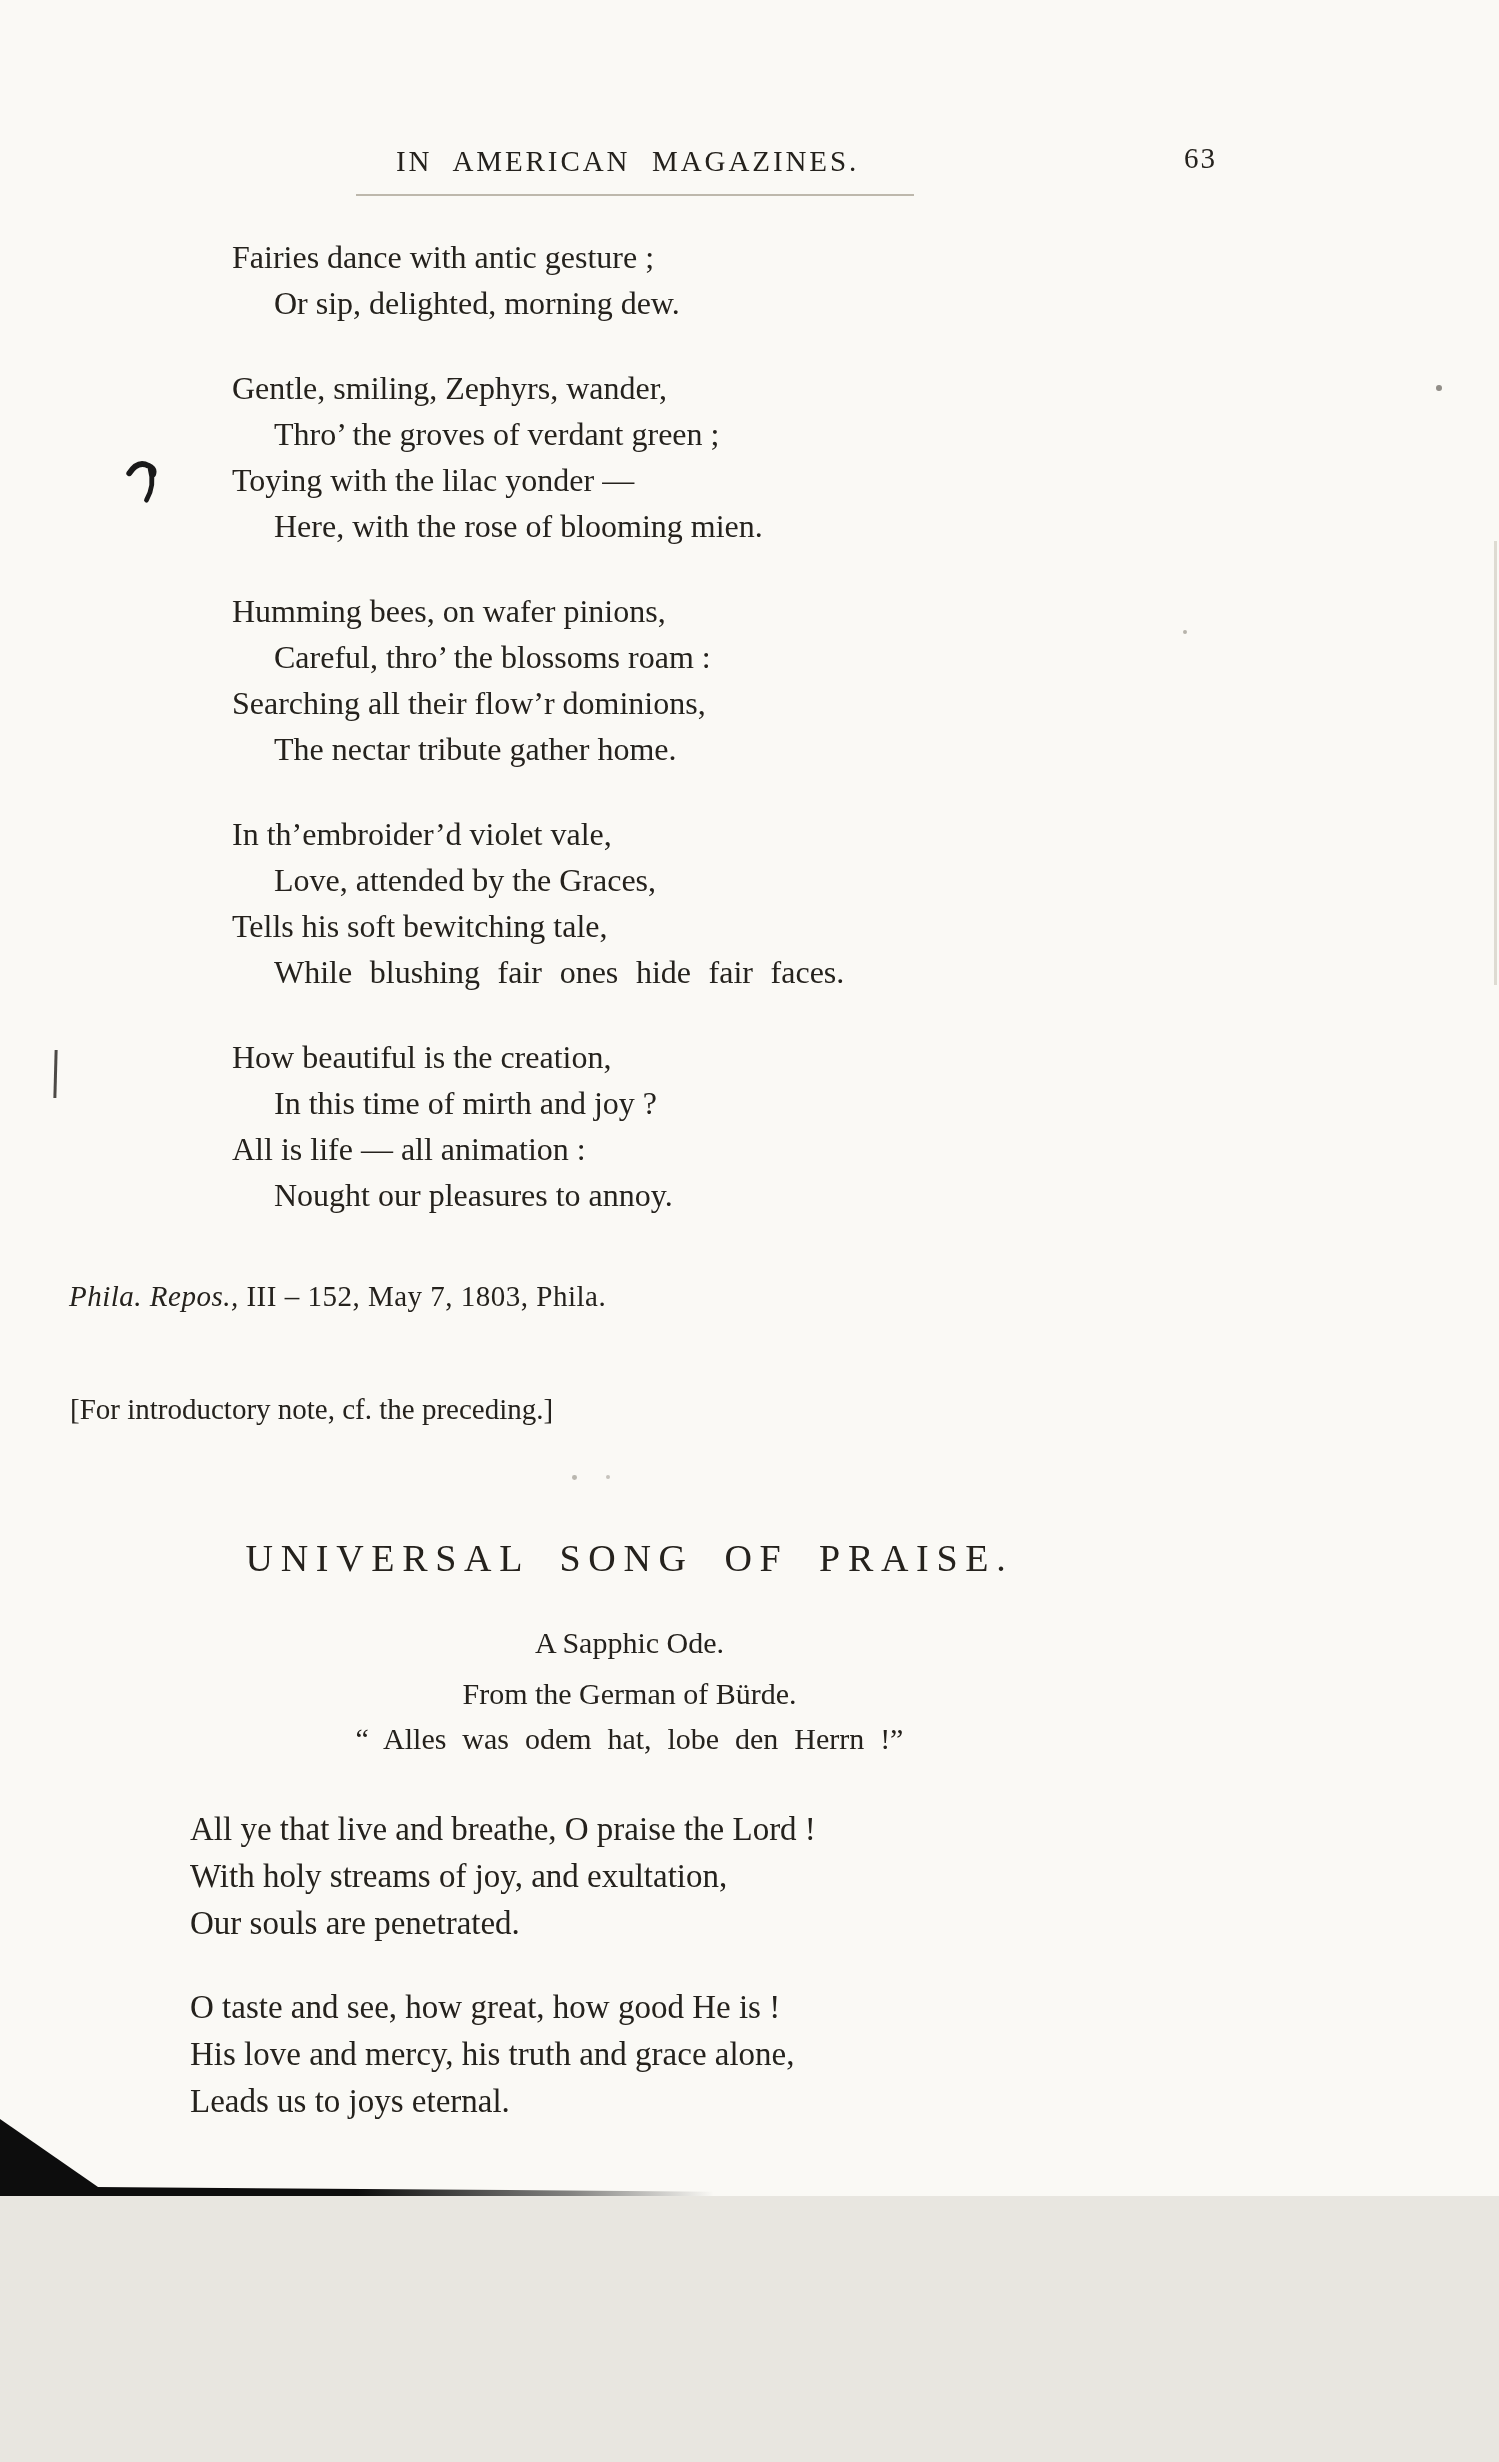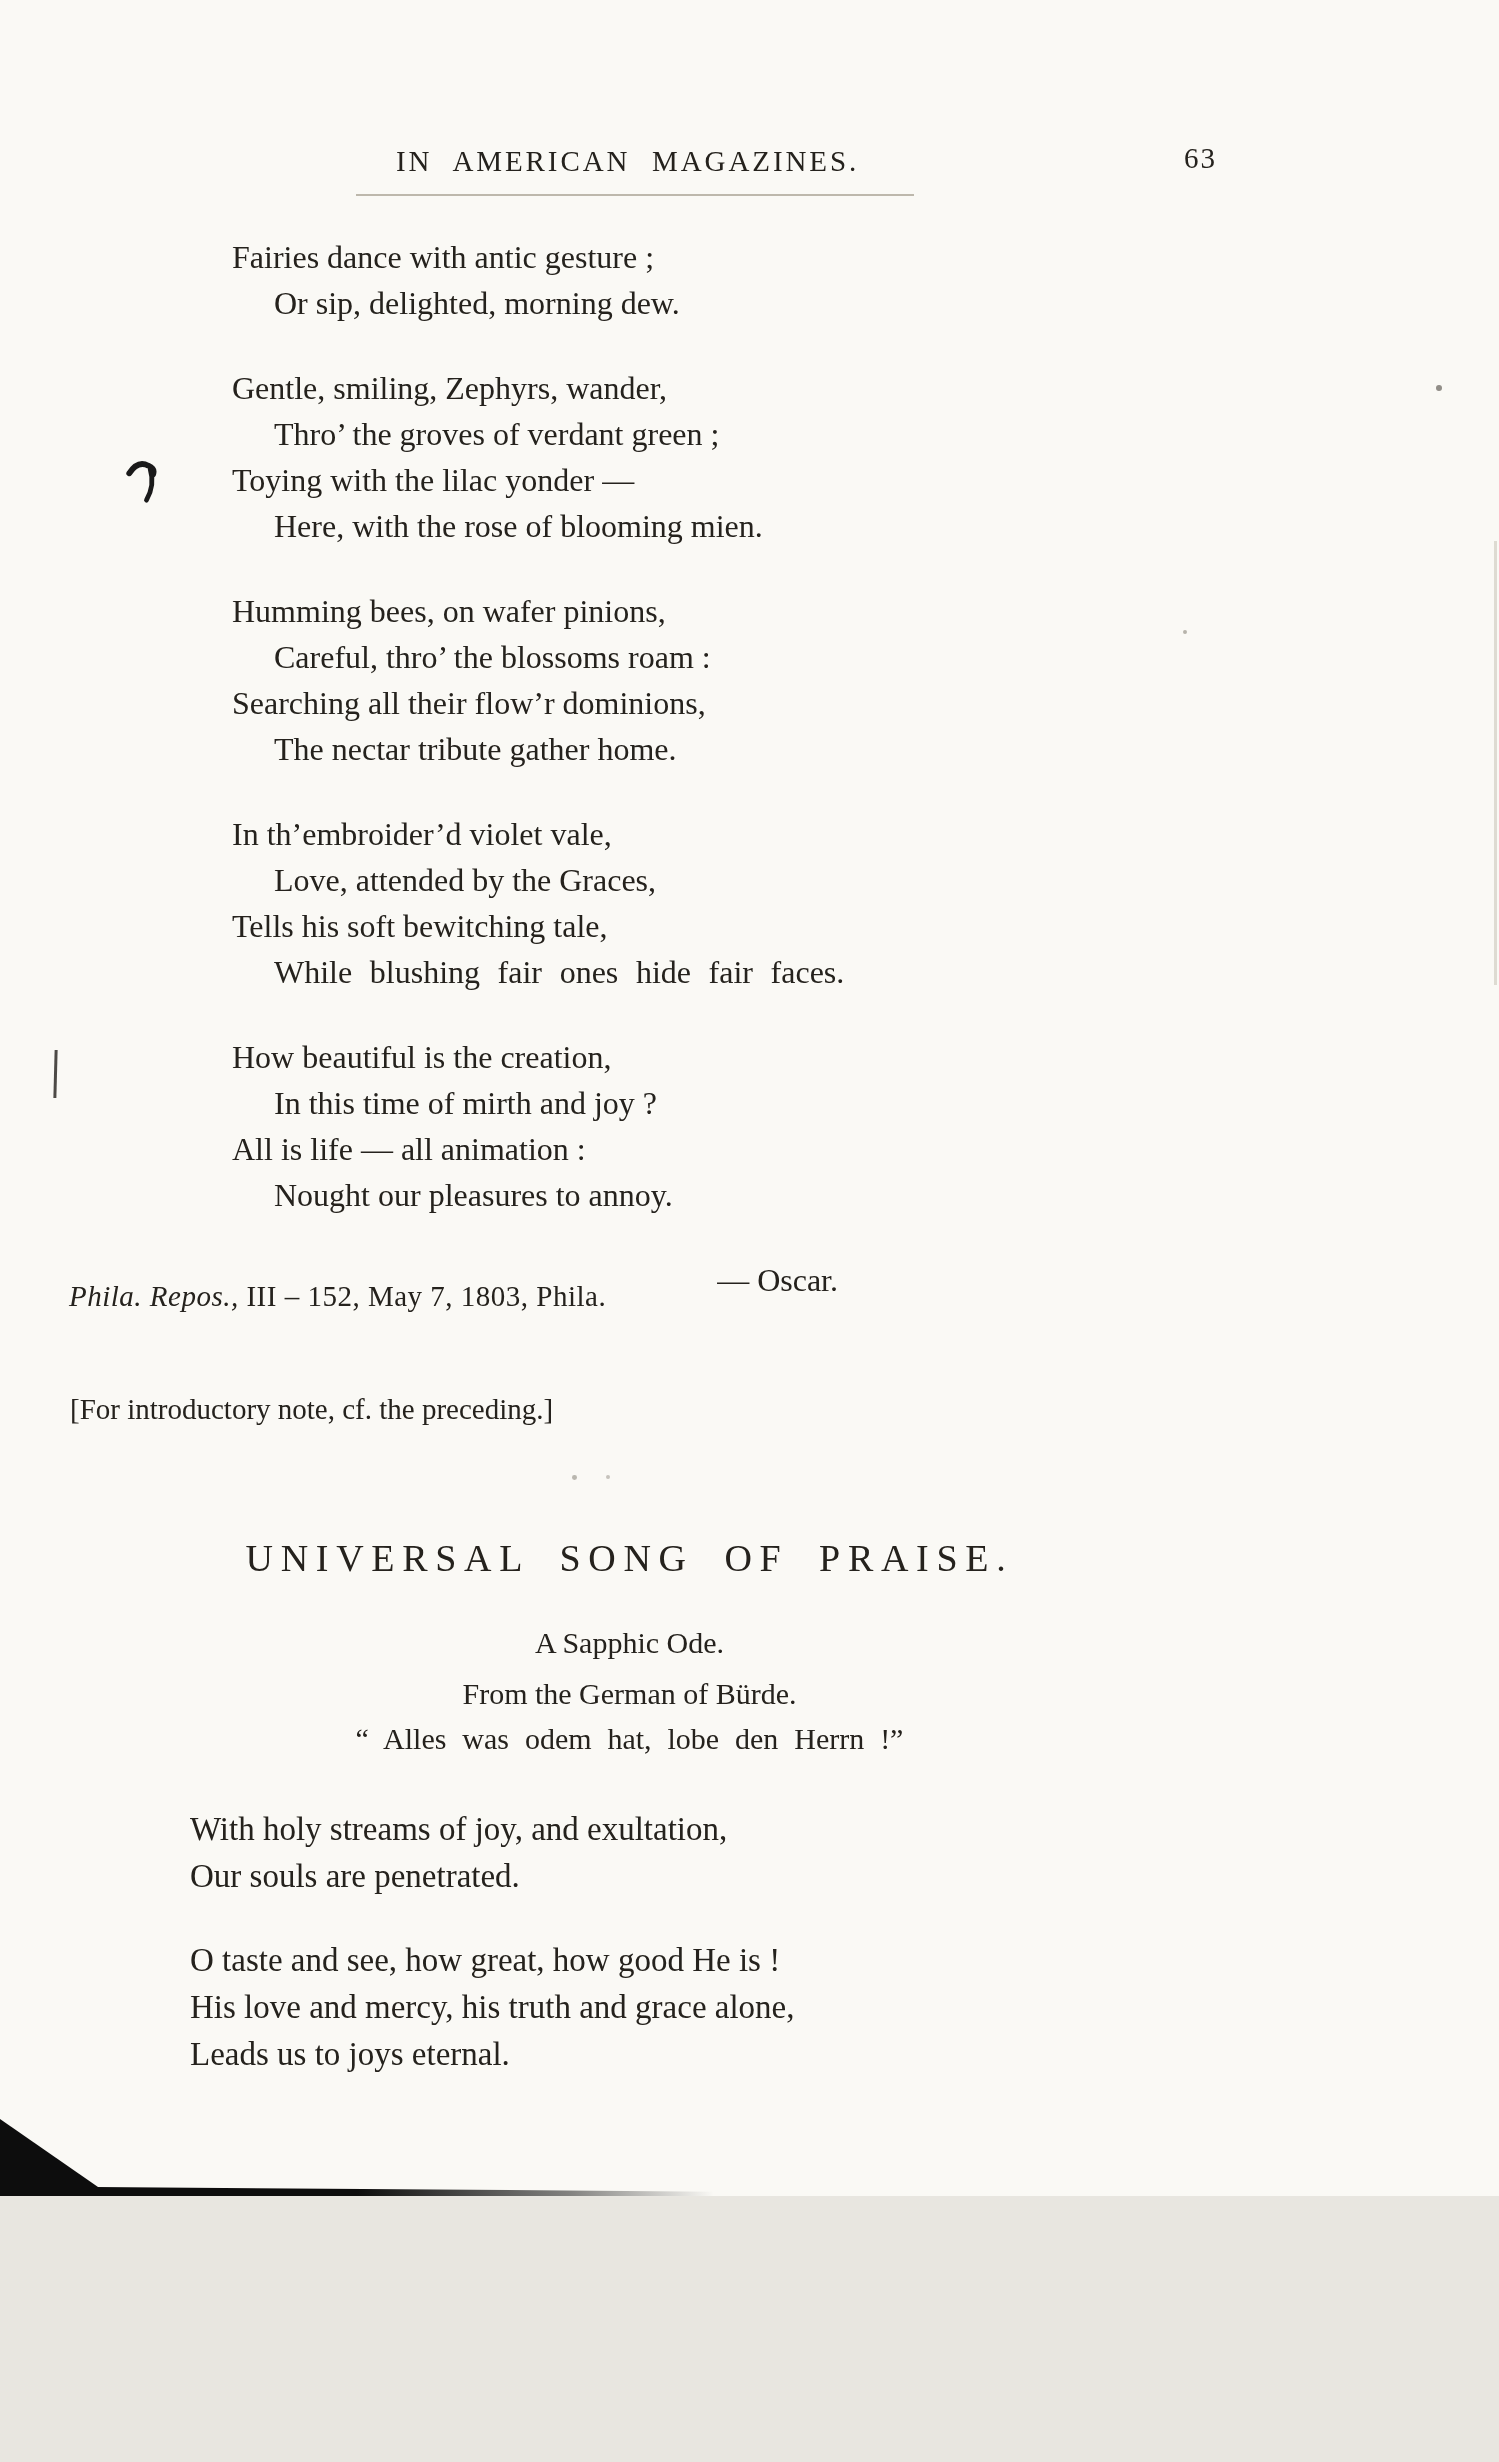--- a/index.html
+++ b/index.html
@@ -164,34 +164,34 @@
       <div class="line indent wide">While blushing fair ones hide fair faces.</div>
     </div>
 
     <div class="stanza">
       <div class="line">How beautiful is the creation,</div>
       <div class="line indent">In this time of mirth and joy ?</div>
       <div class="line">All is life — all animation :</div>
       <div class="line indent">Nought our pleasures to annoy.</div>
     </div>
 
-    <div class="attribution">— Oscar.</div>
   </div>
 
   <div class="citation"><span class="ital">Phila. Repos.,</span><span> III – 152, May 7, 1803, Phila.</span></div>
 
   <div class="editor-note">[For introductory note, cf. the preceding.]</div>
 
   <div class="poem2">
     <div class="title">UNIVERSAL SONG OF PRAISE.</div>
     <div class="subtitle">A Sapphic Ode.</div>
     <div class="origin">From the German of Bürde.</div>
     <div class="epigraph">“ Alles was odem hat, lobe den Herrn !”</div>
 
     <div class="stanza first">
+      <div class="line">All ye that live and breathe, O praise the Lord !</div>
       <div class="line">With holy streams of joy, and exultation,</div>
       <div class="line">Our souls are penetrated.</div>
     </div>
 
     <div class="stanza">
       <div class="line">O taste and see, how great, how good He is !</div>
       <div class="line">His love and mercy, his truth and grace alone,</div>
       <div class="line">Leads us to joys eternal.</div>
     </div>
   </div>

